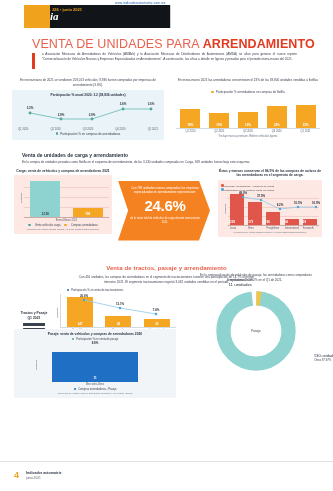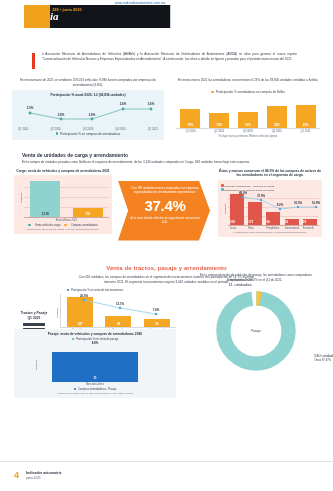--- a/index.html
+++ b/index.html
@@ -216,20 +216,23 @@
 <div class="page">
 
   <div class="hdr-wrap">
     <div class="hdr-url">www.indicadorautomotriz.com.mx</div>
     <div class="hdr-black"></div>
     <div class="hdr-logo">ia</div>
     <div class="hdr-vol">Vol. 226 • junio 2021</div>
     <div class="hdr-rule"></div>
   </div>
 
+  <div class="title">
+    <span>VENTA DE UNIDADES PARA </span><b>ARRENDAMIENTO</b>
+  </div>
 
   <div class="intro">
     <div class="intro-bar"></div>
     <div class="intro-tx">a Asociación Mexicana de Arrendadoras de Vehículos (AMAVe) y la Asociación Mexicana de Distribuidores de Automotores (AMDA) se alían para generar el nuevo reporte "Comercialización de Vehículos Nuevos y Empresas Especializadas en Arrendamiento". A continuación, las cifras a detalle en ligeros y pesados para el periodo enero-marzo del 2021.</div>
   </div>
 
   <div class="band1">
 
     <div class="b1-left">
       <div class="b1-cap">En enero-marzo de 2021 se vendieron 259,013 vehículos; 9,936 fueron comprados por empresas de arrendamiento (3.6%).</div>
@@ -353,21 +356,21 @@
             <span>Venta vehículos carga</span>
             <span class="dot orange"></span>
             <span>Compras arrendadoras</span>
           </div>
           <div class="tiny-note">Vehículos de carga abarca chasis y 3.5 ton hasta tractocamiones.</div>
         </div>
       </div>
 
       <div class="callout">
         <div class="co-t">Con 769 unidades nuevas compradas, las empresas especializadas en arrendamiento representaron:</div>
-        <div class="co-big">37.4%</div>
+        <div class="co-big">24.6%</div>
         <div class="co-s">de la venta total de vehículos de carga durante enero-marzo 2021.</div>
       </div>
 
       <div class="s2-right">
         <div class="s2-rttl">Éstas y marcas conservan el 86.5% de las compras de activos de las arrendadoras en el segmento de carga.</div>
         <div class="pinkbox">
           <div class="legend-row" style="flex-direction:column;align-items:flex-start;gap:.5px;font-size:2.5px">
             <div><span class="dot red"></span>
               <span>Compras Arrendadoras - Vehículos de Carga</span></div>
             <div><span class="dot sky"></span>

